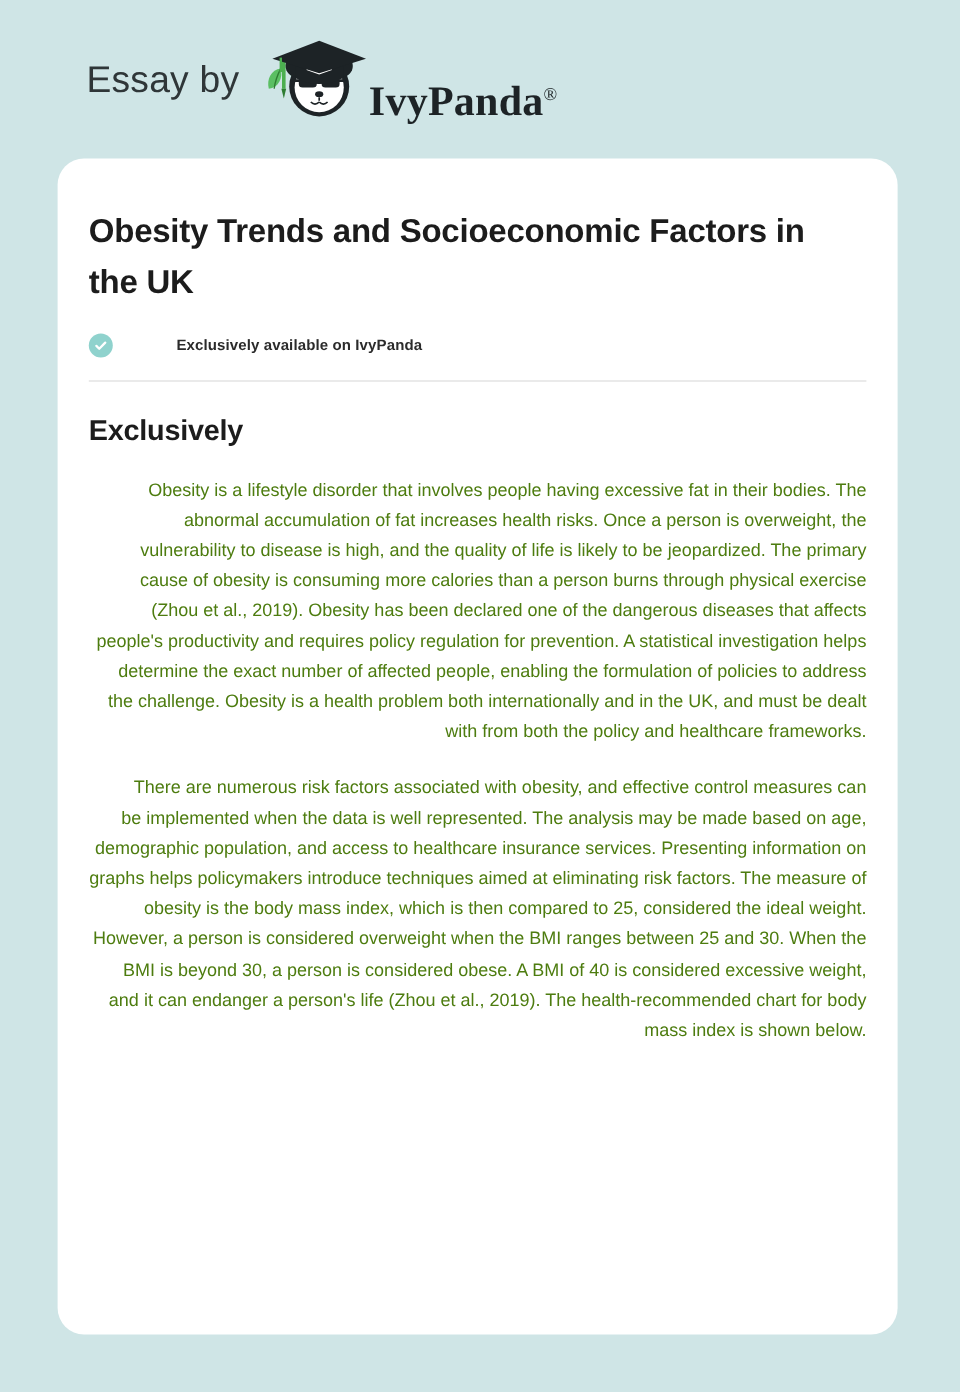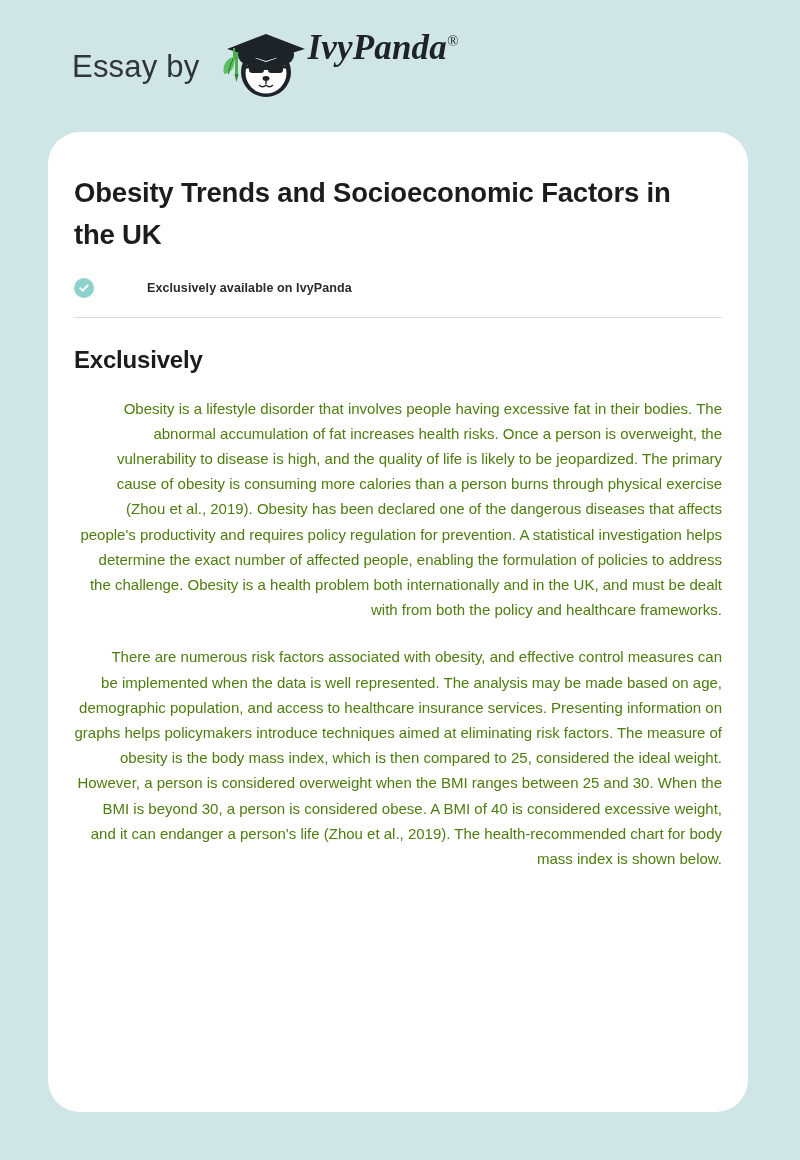--- a/index.html
+++ b/index.html
@@ -26,23 +26,22 @@
   .brand-essay-by {
     font-family: "Liberation Sans", sans-serif;
     font-size: 31px;
     font-weight: 400;
     color: #2f3638;
     letter-spacing: 0.2px;
     line-height: 1;
   }
   .brand-logo-wrap {
     display: flex;
-    align-items: flex-start;
+    align-items: flex-end;
     margin-left: 14px;
-    font-style: italic;
   }
   .panda-mark {
     width: 98px;
     height: 72px;
     display: block;
   }
   .brand-wordmark {
     font-family: "Liberation Serif", serif;
     font-size: 35px;
     font-weight: 700;
@@ -60,21 +59,21 @@
   }
 
   
   .paper-card {
     position: absolute;
     left: 48px;
     top: 132px;
     width: 700px;
     height: 980px;
     background: #ffffff;
-    border-radius: 32px;
+    border-radius: 22px;
     box-sizing: border-box;
     padding: 40px 26px 0 26px;
     overflow: hidden;
   }
 
   .doc-title {
     font-family: "Liberation Sans", sans-serif;
     font-size: 27.5px;
     font-weight: 700;
     color: #1c1c1c;

